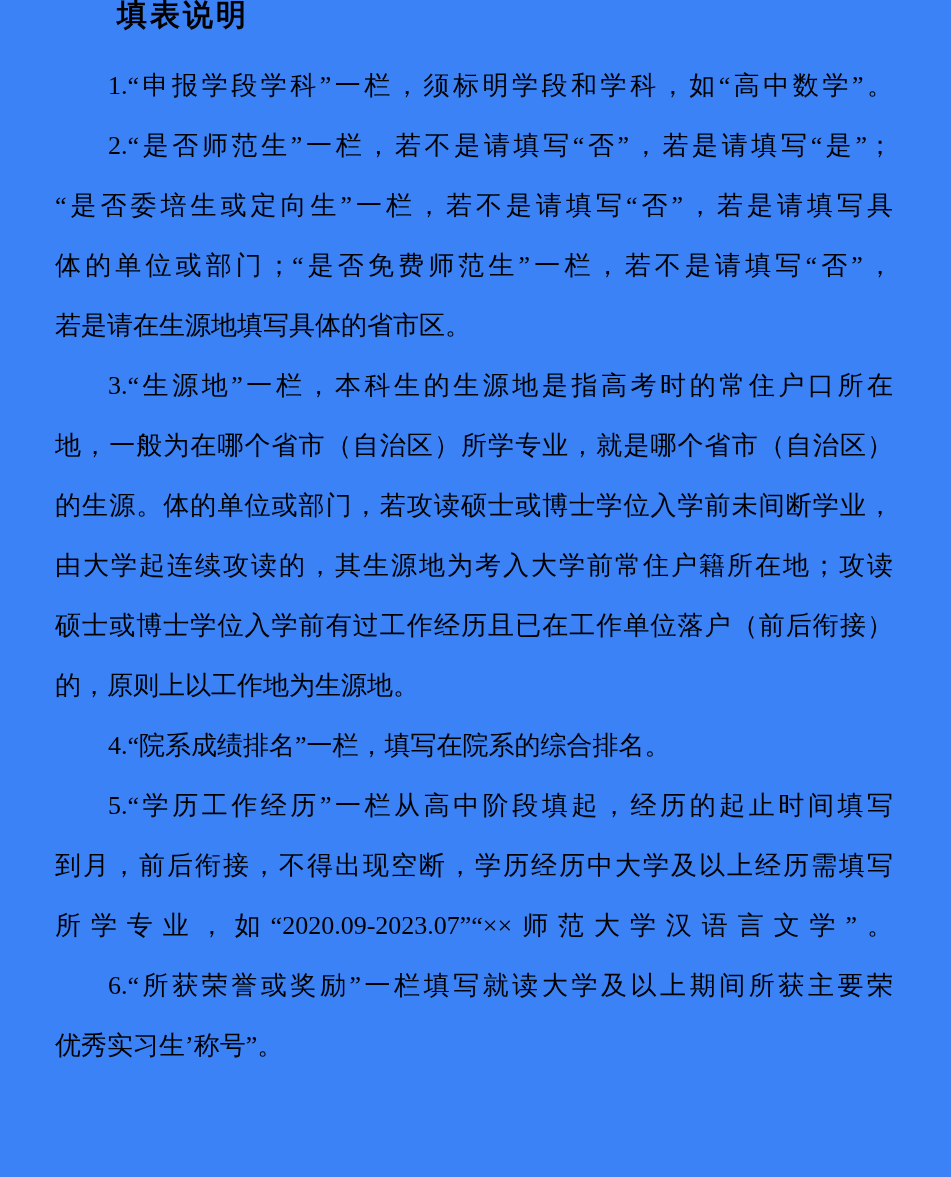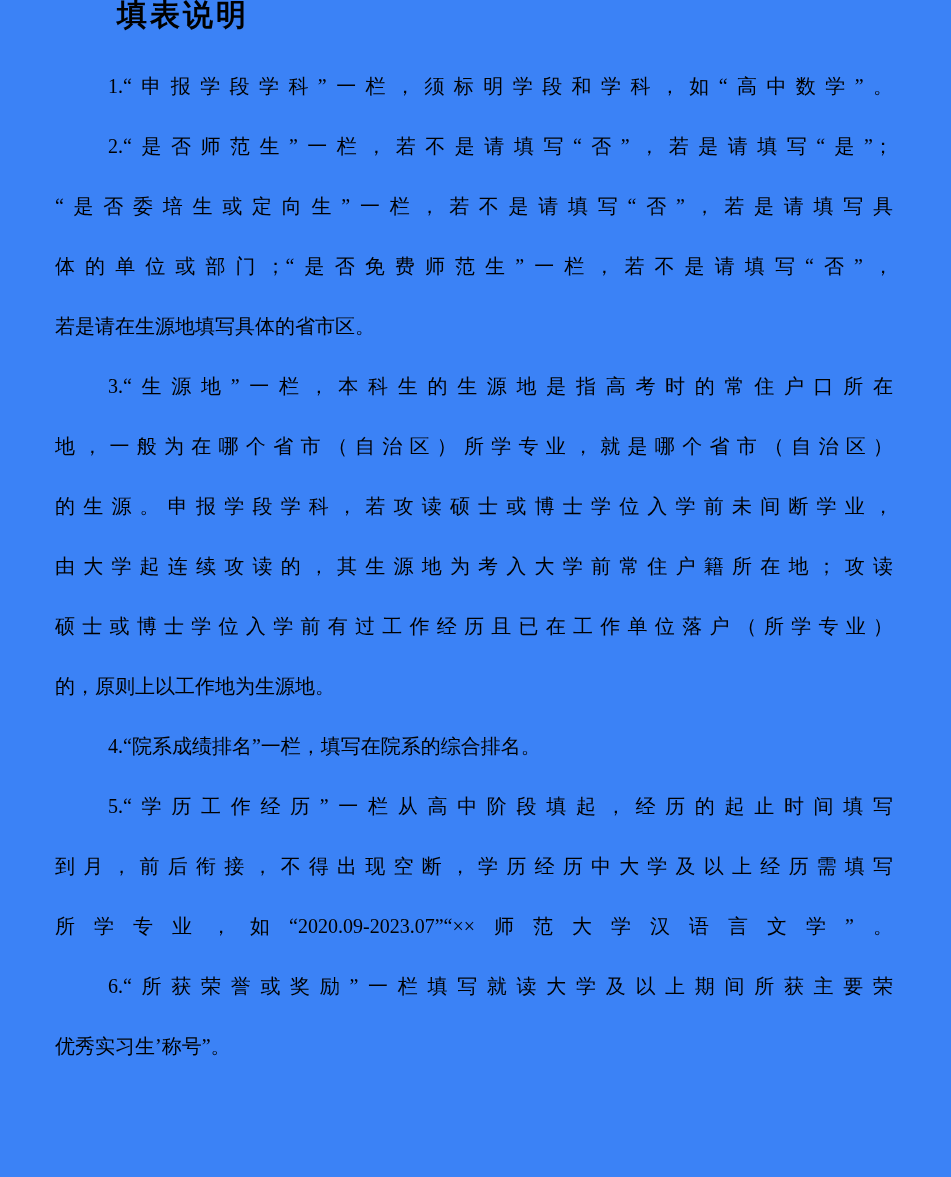--- a/index.html
+++ b/index.html
@@ -29,21 +29,21 @@
   }
   .doc-body {
     position: absolute;
     left: 55px;
     top: 56px;
     width: 838px;
   }
   .line {
     height: 60px;
     line-height: 60px;
-    font-size: 20px;
+    font-size: 26px;
     text-align: justify;
     text-align-last: justify;
     text-justify: inter-character;
     overflow: hidden;
   }
   .line.indent {
     text-indent: 53px;
   }
   .line.end {
     text-align-last: left;
@@ -60,23 +60,23 @@
 
     <div class="line indent">1.“申报学段学科”一栏，须标明学段和学科，如“高中数学”。</div>
 
     <div class="line indent">2.“是否师范生”一栏，若不是请填写“否”，若是请填写“是”；</div>
     <div class="line">“是否委培生或定向生”一栏，若不是请填写“否”，若是请填写具</div>
     <div class="line">体的单位或部门；“是否免费师范生”一栏，若不是请填写“否”，</div>
     <div class="line end">若是请在生源地填写具体的省市区。</div>
 
     <div class="line indent">3.“生源地”一栏，本科生的生源地是指高考时的常住户口所在</div>
     <div class="line">地，一般为在哪个省市（自治区）所学专业，就是哪个省市（自治区）</div>
-    <div class="line">的生源。申报学段学科，若攻读硕士或博士学位入学前未间断学业，</div>
+    <div class="line">的生源。体的单位或部门，若攻读硕士或博士学位入学前未间断学业，</div>
     <div class="line">由大学起连续攻读的，其生源地为考入大学前常住户籍所在地；攻读</div>
-    <div class="line">硕士或博士学位入学前有过工作经历且已在工作单位落户（所学专业）</div>
+    <div class="line">硕士或博士学位入学前有过工作经历且已在工作单位落户（前后衔接）</div>
     <div class="line end">的，原则上以工作地为生源地。</div>
 
     <div class="line indent end">4.“院系成绩排名”一栏，填写在院系的综合排名。</div>
 
     <div class="line indent">5.“学历工作经历”一栏从高中阶段填起，经历的起止时间填写</div>
     <div class="line">到月，前后衔接，不得出现空断，学历经历中大学及以上经历需填写</div>
     <div class="line">所学专业，如“2020.09-2023.07”“××师范大学汉语言文学”。</div>
 
     <div class="line indent">6.“所获荣誉或奖励”一栏填写就读大学及以上期间所获主要荣</div>
     <div class="line end">优秀实习生’称号”。</div>

